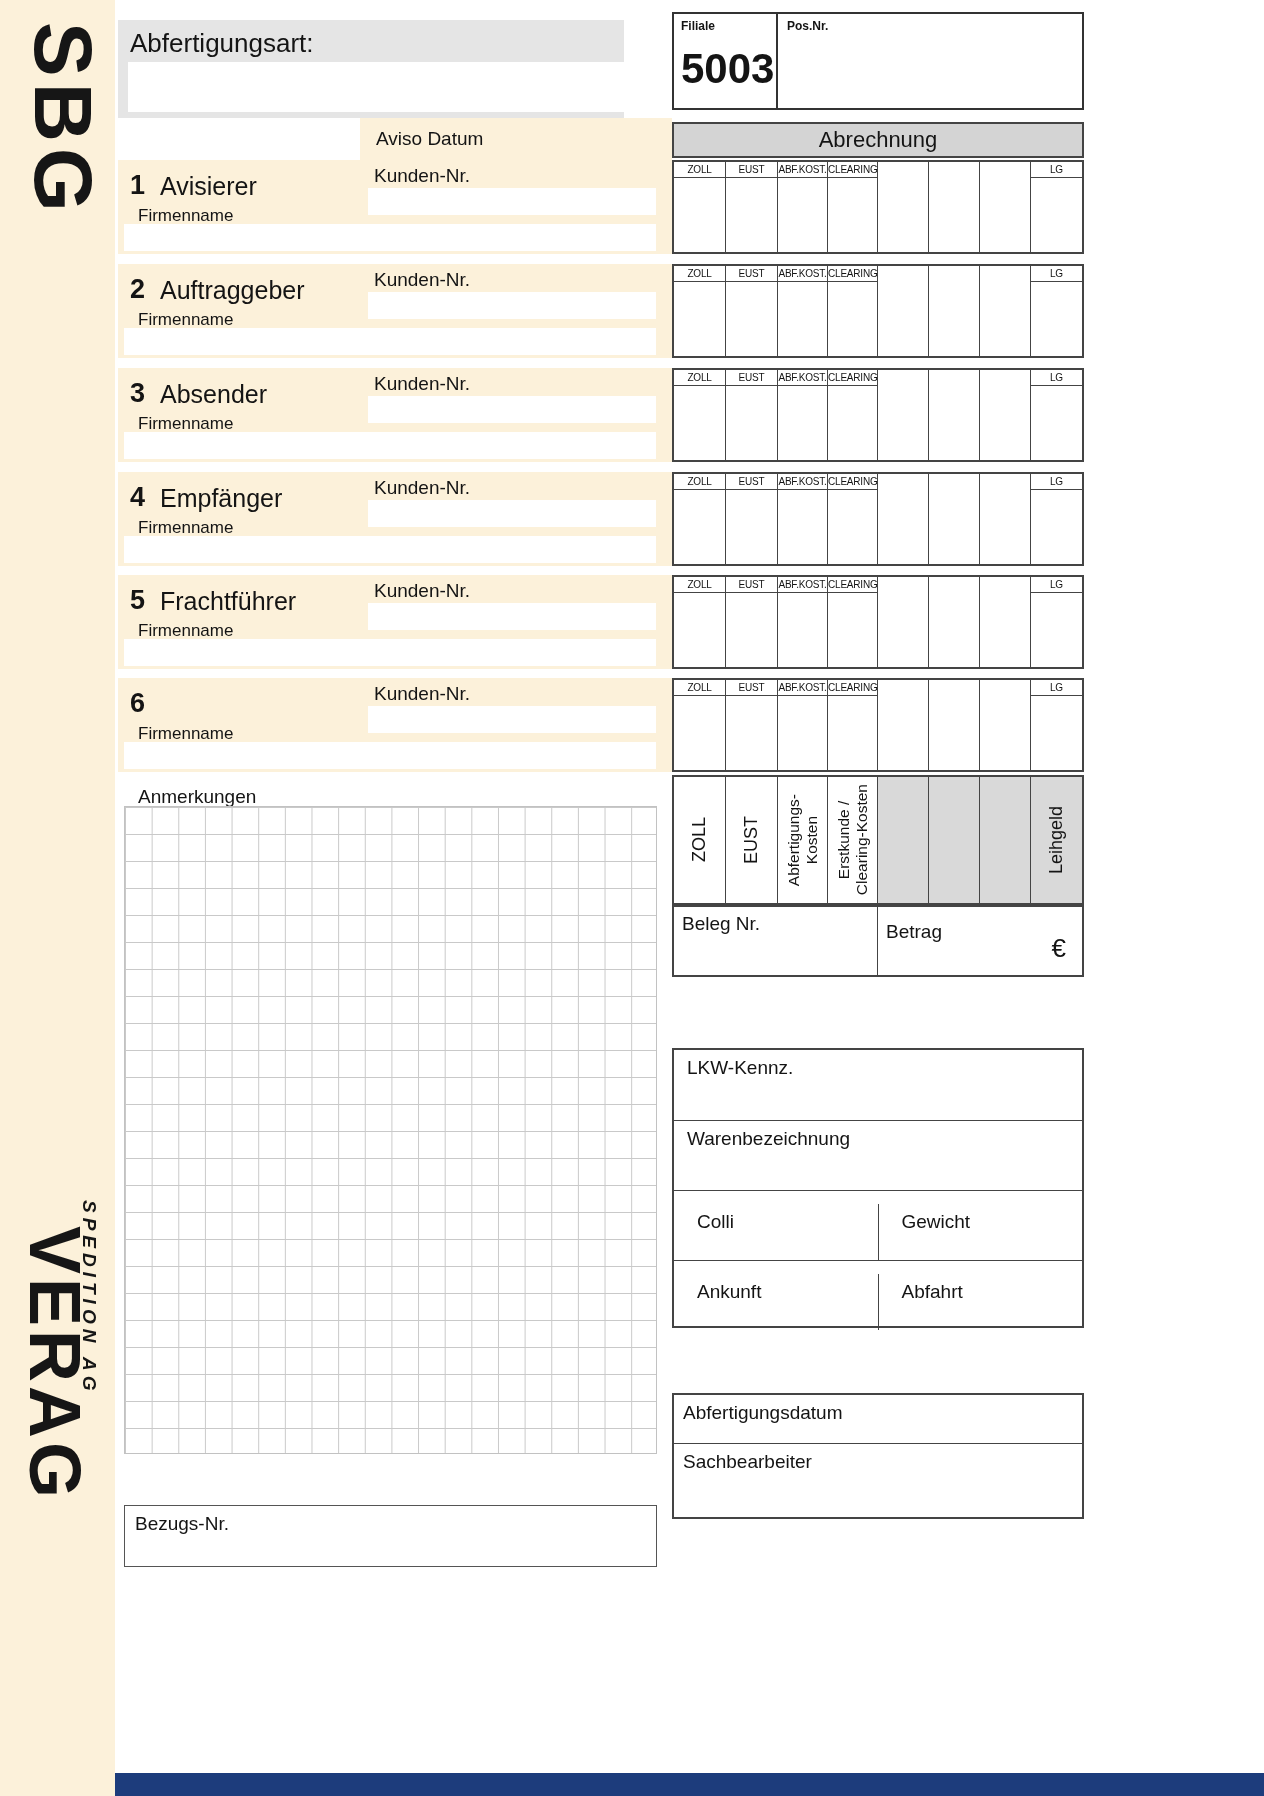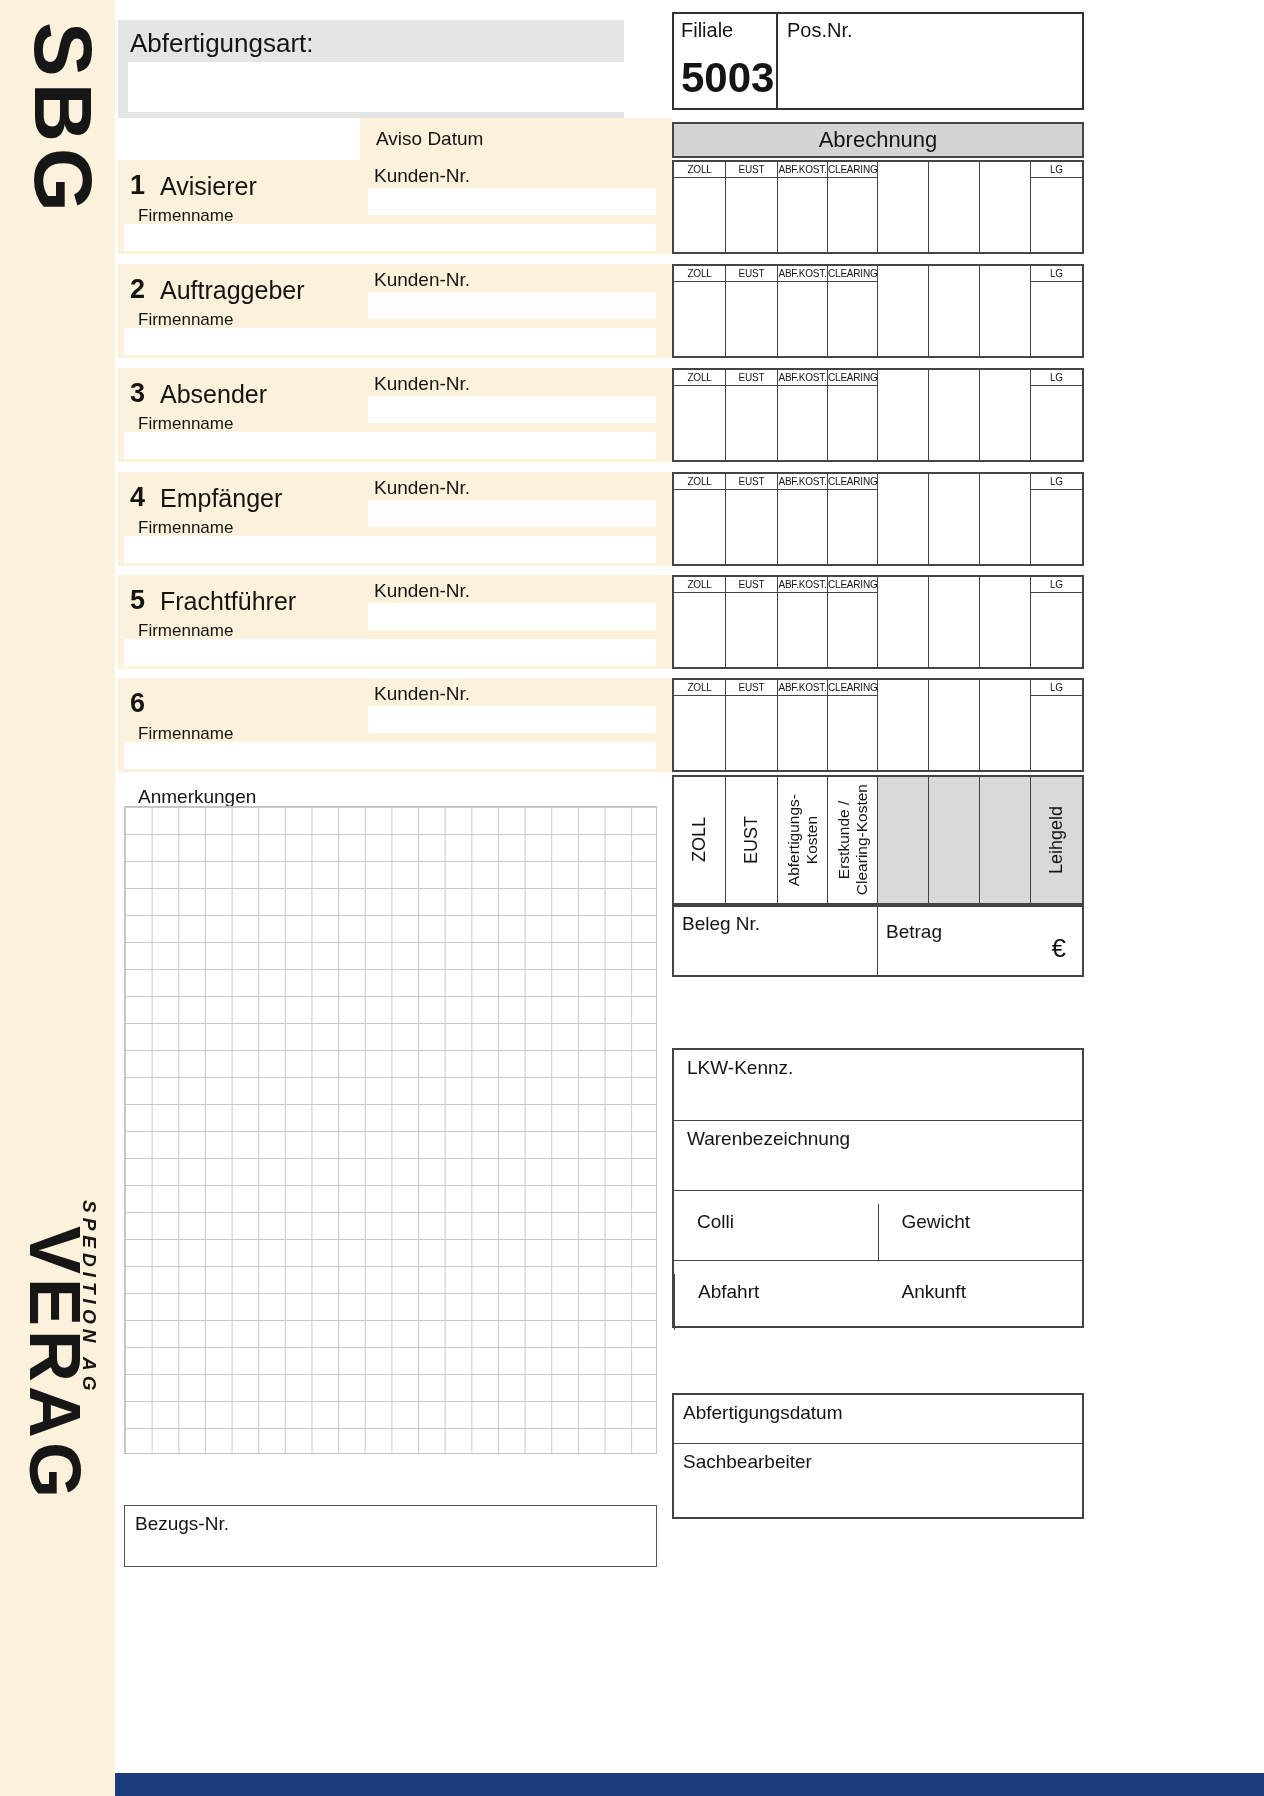--- a/index.html
+++ b/index.html
@@ -16,21 +16,21 @@
   .bluebar { position:absolute; left:115px; top:1773px; width:1149px; height:23px; background:#1d3c7c; }
 
   
   .abfart { position:absolute; left:118px; top:20px; width:506px; height:98px; background:#e5e5e5; }
   .abfart-label { position:absolute; left:12px; top:8px; font-size:26px; }
   .abfart-input { position:absolute; left:10px; top:42px; width:520px; height:50px; background:#fff; }
 
   .filiale-box { position:absolute; left:672px; top:12px; width:412px; height:98px; border:2px solid #333; background:#fff; display:flex; }
   .filiale-cell { width:104px; border-right:2px solid #333; padding:5px 7px; position:relative; }
   .posnr-cell { flex:1; padding:5px 9px; }
-  .small-label { font-size:20px; }
+  .small-label { font-size:12px;font-weight:bold; }
   .filiale-value { font-size:42px; font-weight:bold; margin-top:12px; }
 
   
   .aviso { position:absolute; left:360px; top:118px; width:312px; height:42px; background:#fcf1da; }
   .aviso .label19 { position:absolute; left:16px; top:10px; }
   .label19 { font-size:19px; }
 
   
   .abr-header { position:absolute; left:672px; top:122px; width:412px; height:36px; background:#d4d4d4; border:2px solid #444; display:flex; align-items:center; justify-content:center; font-size:22px; }
 
@@ -224,25 +224,25 @@
     </div>
     <div class="srow bt split">
       <div class="scell">
         <span class="label19">Colli</span>
       </div>
       <div class="scell bl">
         <span class="label19">Gewicht</span>
       </div>
     </div>
     <div class="srow bt split">
+      <div class="scell">
+        <span class="label19">Ankunft</span>
+      </div>
       <div class="scell bl">
         <span class="label19">Abfahrt</span>
-      </div>
-      <div class="scell">
-        <span class="label19">Ankunft</span>
       </div>
     </div>
   </div>
 
   <div class="shipB">
     <div class="srow1">
       <span class="label19">Abfertigungsdatum</span>
     </div>
     <div class="srow2 bt">
       <span class="label19">Sachbearbeiter</span>

